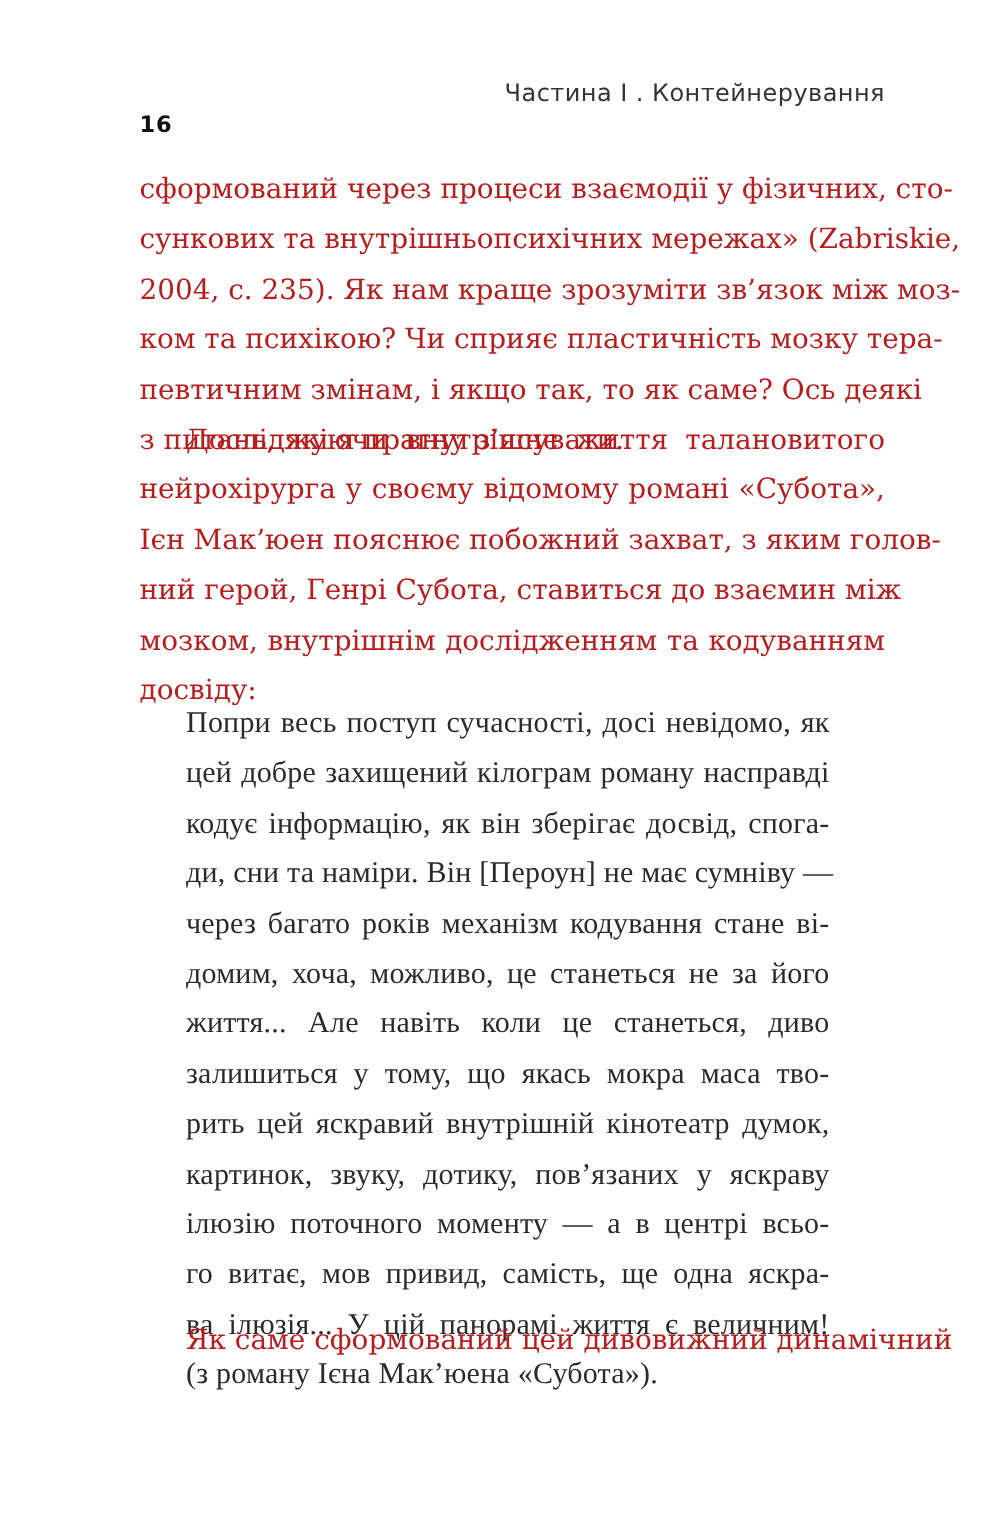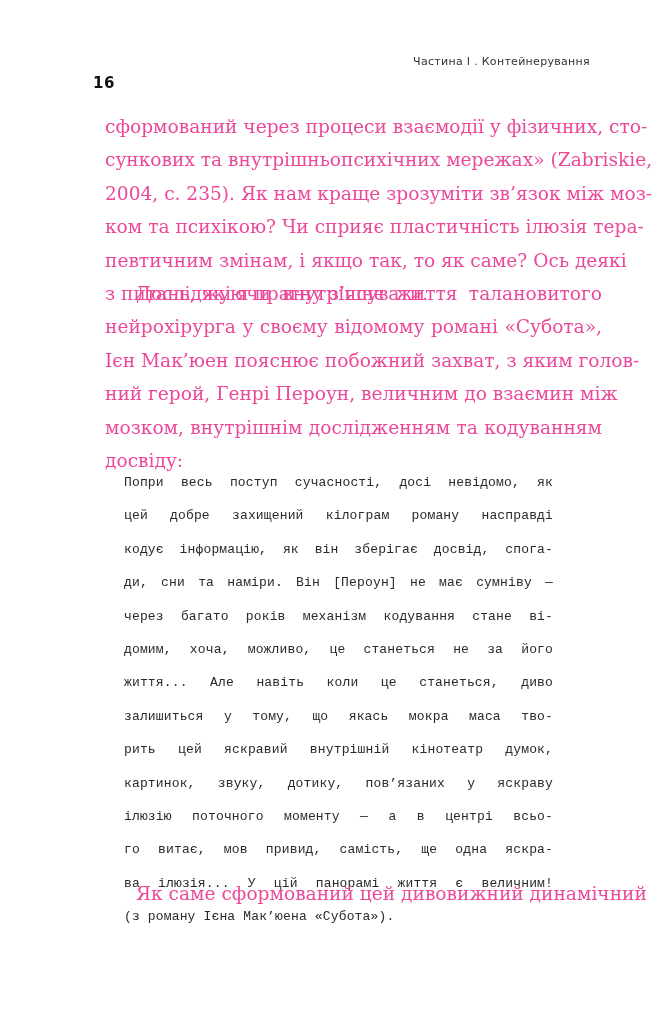--- a/index.html
+++ b/index.html
@@ -26,46 +26,46 @@
       font-family: "DejaVu Sans", sans-serif;
     }
     .page-number {
       font-size: 15px;
       font-weight: bold;
       color: #111;
       letter-spacing: 0.5px;
       margin-top: 44px;
     }
     .running-title {
-      font-size: 11px;
+      font-size: 16px;
       color: #333;
       letter-spacing: 0.3px;
     }
     .body-text {
       position: absolute;
-      left: 105px;
+      left: 93px;
       width: 497px;
       font-family: "DejaVu Serif", serif;
       font-size: 18.6px;
       line-height: 33.4px;
-      color: #ec4899;
+      color: #b91c1c;
       text-align: justify;
       text-align-last: left;
       margin: 0;
     }
     .para-1 { top: 110px; }
     .para-2 { top: 277px; }
     .para-3 { top: 877px; }
     .quote {
       position: absolute;
       left: 124px;
       width: 429px;
       top: 466px;
-      font-family: Liberation Mono, monospace;
-      font-size: 13px;
+      font-family: Liberation Serif, serif;
+      font-size: 20px;
       line-height: 33.4px;
       color: #2a2a2a;
       text-align: justify;
       text-align-last: left;
       letter-spacing: 0.15px;
       margin: 0;
     }
     .line {
       display: block;
       white-space: nowrap;
@@ -81,30 +81,30 @@
 
 <div class="header">
   <span class="page-number">16</span>
   <span class="running-title">Частина І . Контейнерування</span>
 </div>
 
 <div class="body-text para-1">
   <span class="line">сформований через процеси взаємодії у фізичних, сто-</span>
   <span class="line">сункових та внутрішньопсихічних мережах» (Zabriskie,</span>
   <span class="line">2004, с. 235). Як нам краще зрозуміти зв’язок між моз-</span>
-  <span class="line">ком та психікою? Чи сприяє пластичність ілюзія тера-</span>
+  <span class="line">ком та психікою? Чи сприяє пластичність мозку тера-</span>
   <span class="line">певтичним змінам, і якщо так, то як саме? Ось деякі</span>
   <span class="line last">з питань, які я прагну з’ясувати.</span>
 </div>
 
 <div class="body-text para-2">
   <span class="line" style="padding-left:31px;">Досліджуючи внутрішнє життя талановитого</span>
   <span class="line">нейрохірурга у своєму відомому романі «Субота»,</span>
   <span class="line">Ієн Мак’юен пояснює побожний захват, з яким голов-</span>
-  <span class="line">ний герой, Генрі Пероун, величним до взаємин між</span>
+  <span class="line">ний герой, Генрі Субота, ставиться до взаємин між</span>
   <span class="line">мозком, внутрішнім дослідженням та кодуванням</span>
   <span class="line last">досвіду:</span>
 </div>
 
 <div class="quote">
   <span class="line">Попри весь поступ сучасності, досі невідомо, як</span>
   <span class="line">цей добре захищений кілограм роману насправді</span>
   <span class="line">кодує інформацію, як він зберігає досвід, спога-</span>
   <span class="line">ди, сни та наміри. Він [Пероун] не має сумніву —</span>
   <span class="line">через багато років механізм кодування стане ві-</span>

